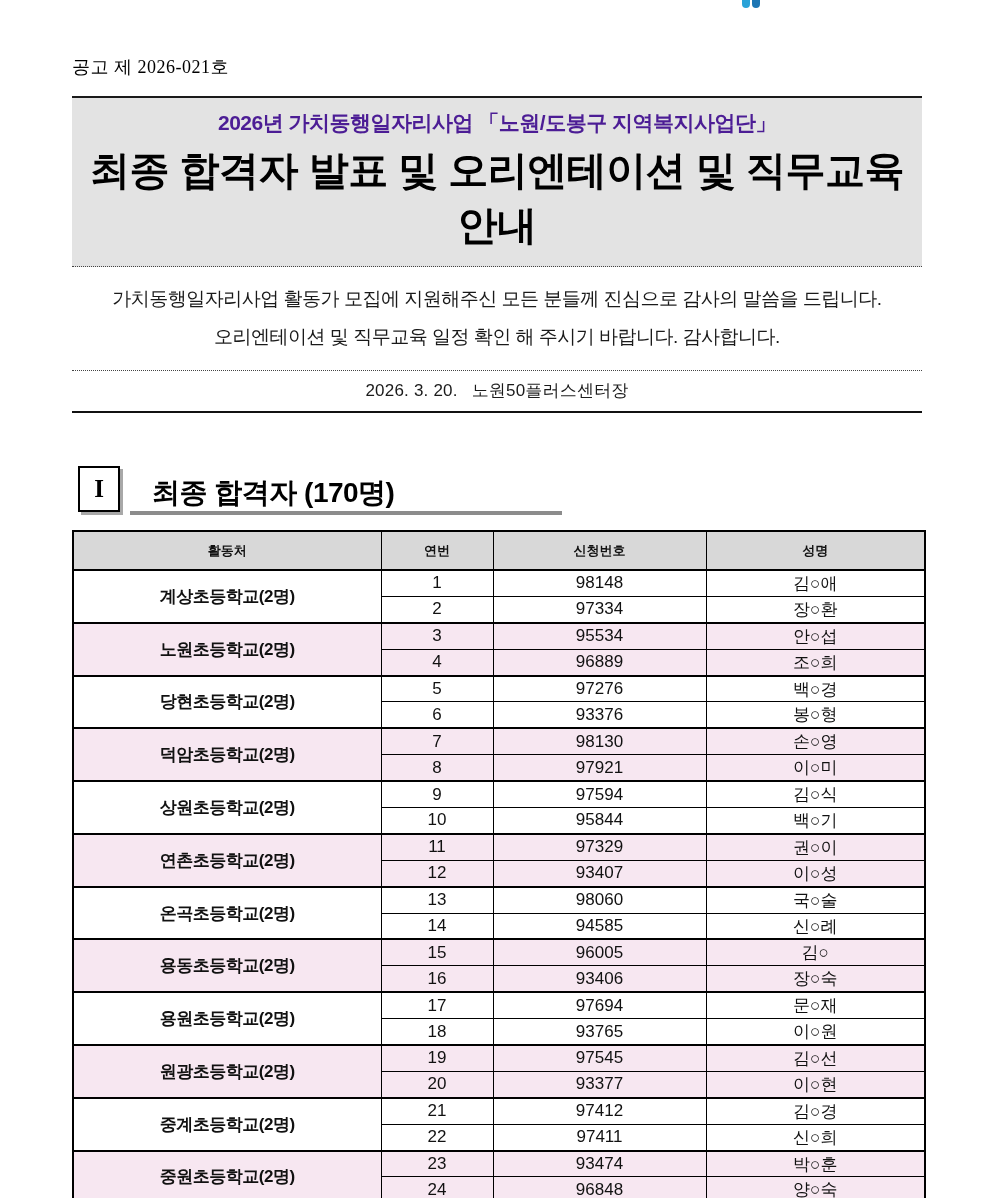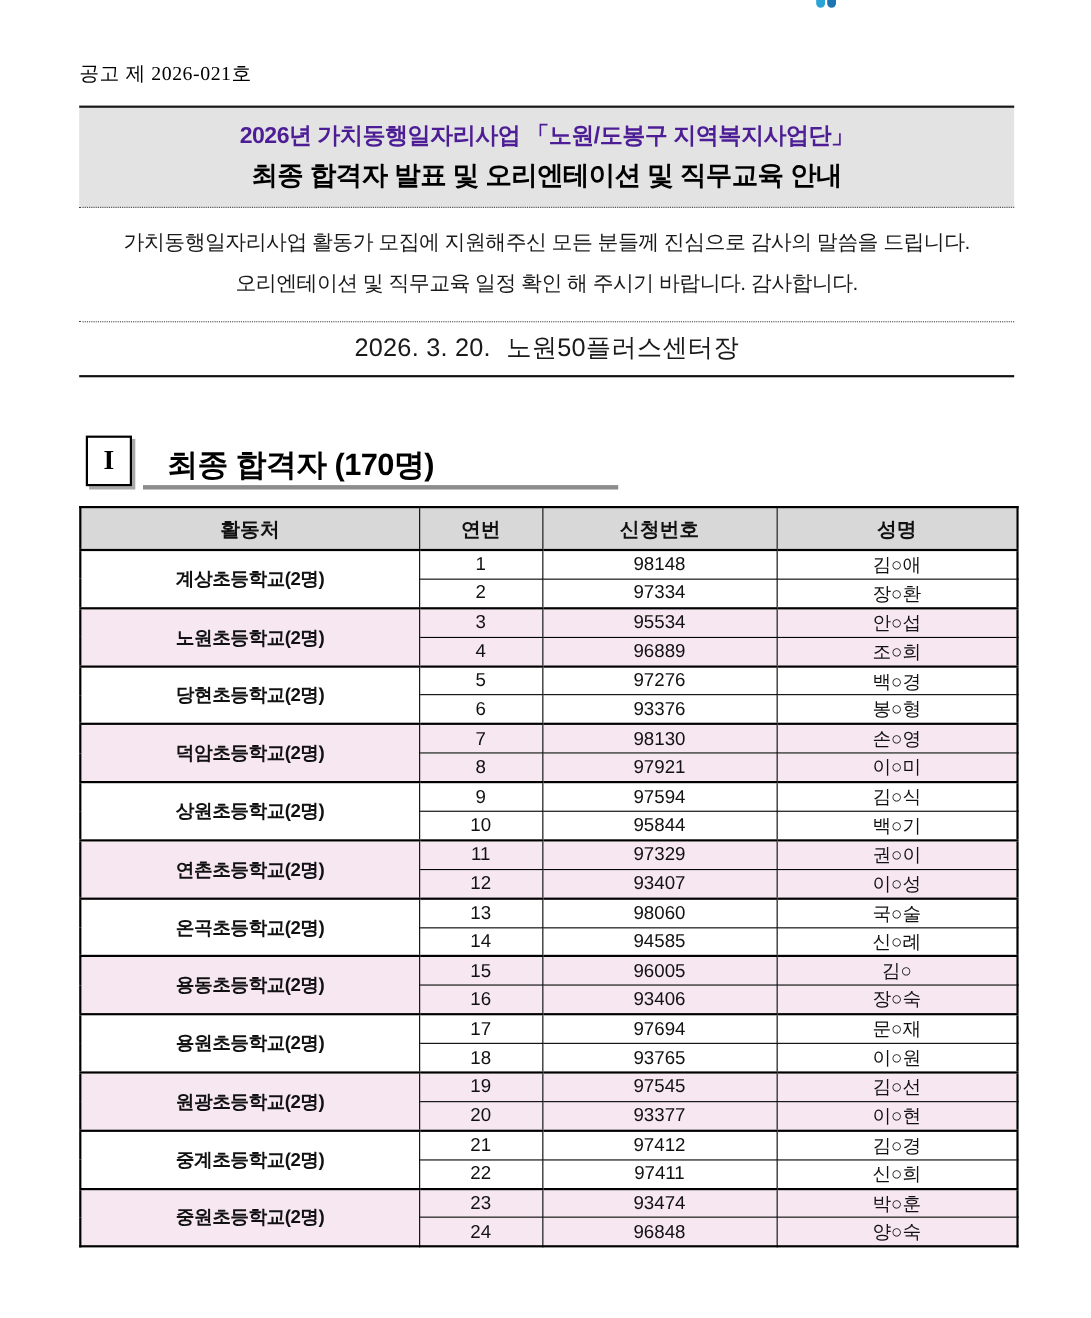--- a/index.html
+++ b/index.html
@@ -43,40 +43,40 @@
 
   .title-box {
     margin-top: 17px;
     background: #e3e3e3;
     border-top: 2px solid #1a1a1a;
     border-bottom: 1px dotted #444;
     text-align: center;
     padding: 11px 0 13px 0;
   }
   .title-line1 { font-size: 21px; font-weight: bold; color: #4c1d95; letter-spacing: -0.5px; }
-  .title-line2 { font-size: 24px; font-weight: bold; color: #000; margin-top: 6px; letter-spacing: -0.5px; }
+  .title-line2 { font-size: 40px; font-weight: bold; color: #000; margin-top: 6px; letter-spacing: -0.5px; }
 
   .intro {
     text-align: center;
     font-size: 19px;
     line-height: 38px;
     margin-top: 13px;
     color: #1a1a1a;
     letter-spacing: -0.5px;
   }
 
   .dotted-divider {
     border: 0;
     border-top: 1px dotted #444;
     margin-top: 14px;
   }
 
   .signature-line {
     text-align: center;
-    font-size: 23px;
+    font-size: 17px;
     padding: 8px 0 9px 0;
     color: #1a1a1a;
     letter-spacing: 0.2px;
   }
   .signature-line .sep { display: inline-block; width: 14px; }
 
   .solid-divider {
     border: 0;
     border-top: 2px solid #111;
   }
@@ -139,21 +139,21 @@
     border: 1px solid #000;
     text-align: center;
     vertical-align: middle;
     padding: 0;
     overflow: hidden;
     white-space: nowrap;
   }
   table.roster th {
     background: #d8d8d8;
     height: 39px;
-    font-size: 18px;
+    font-size: 13px;
     font-weight: bold;
     border-bottom: 2px solid #000;
   }
   table.roster td { height: 26.4px; font-size: 17px; color: #111; }
   td.school { font-weight: bold; font-size: 17.5px; letter-spacing: -0.5px; }
   tr.alt td { background: #f7e7f1; }
   tr.gstart td { border-top: 2px solid #000; }
 </style>
 </head>
 <body>

